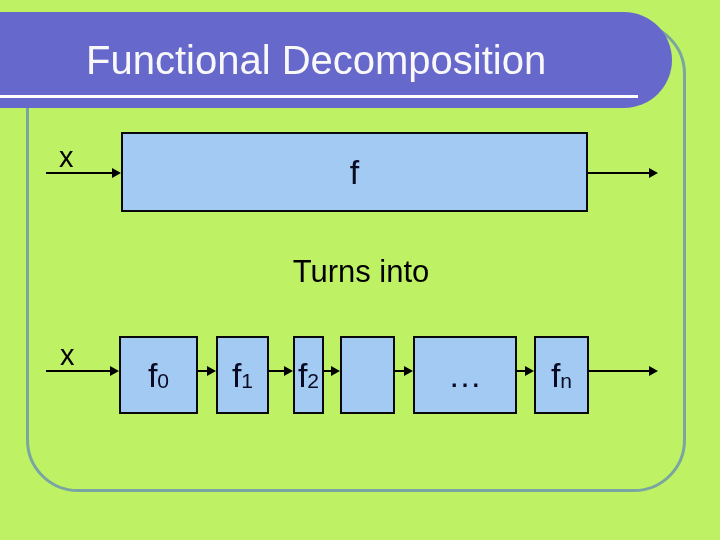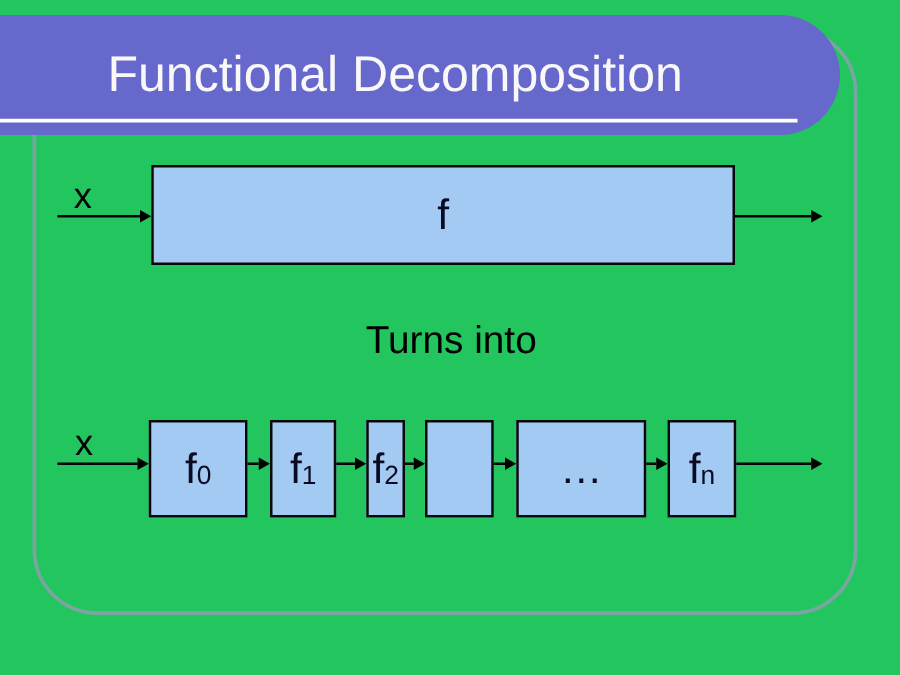--- a/index.html
+++ b/index.html
@@ -5,21 +5,21 @@
   html, body {
     margin: 0;
     padding: 0;
     background: #ffffff;
     font-family: "Liberation Sans", sans-serif;
   }
   #slide {
     position: relative;
     width: 720px;
     height: 540px;
-    background: #22c55e;
+    background: #bef264;
     overflow: hidden;
   }
 
   
   .content-frame {
     position: absolute;
     left: 26px;
     top: 22px;
     width: 660px;
     height: 470px;

